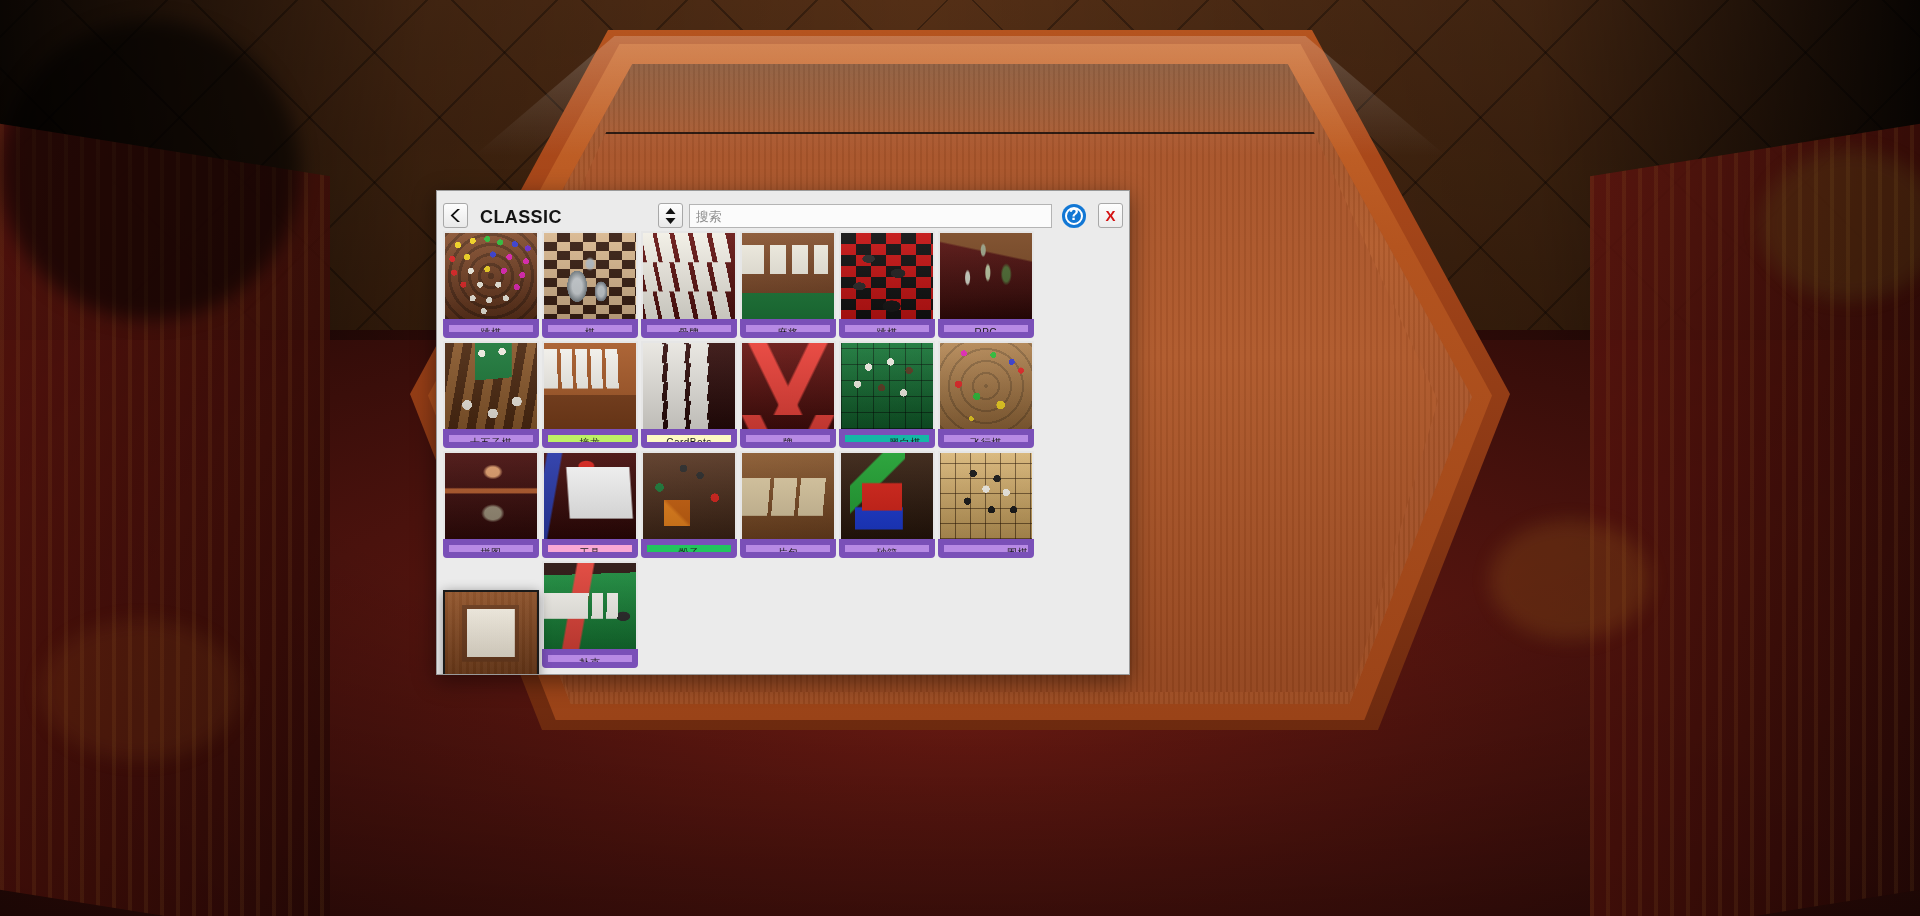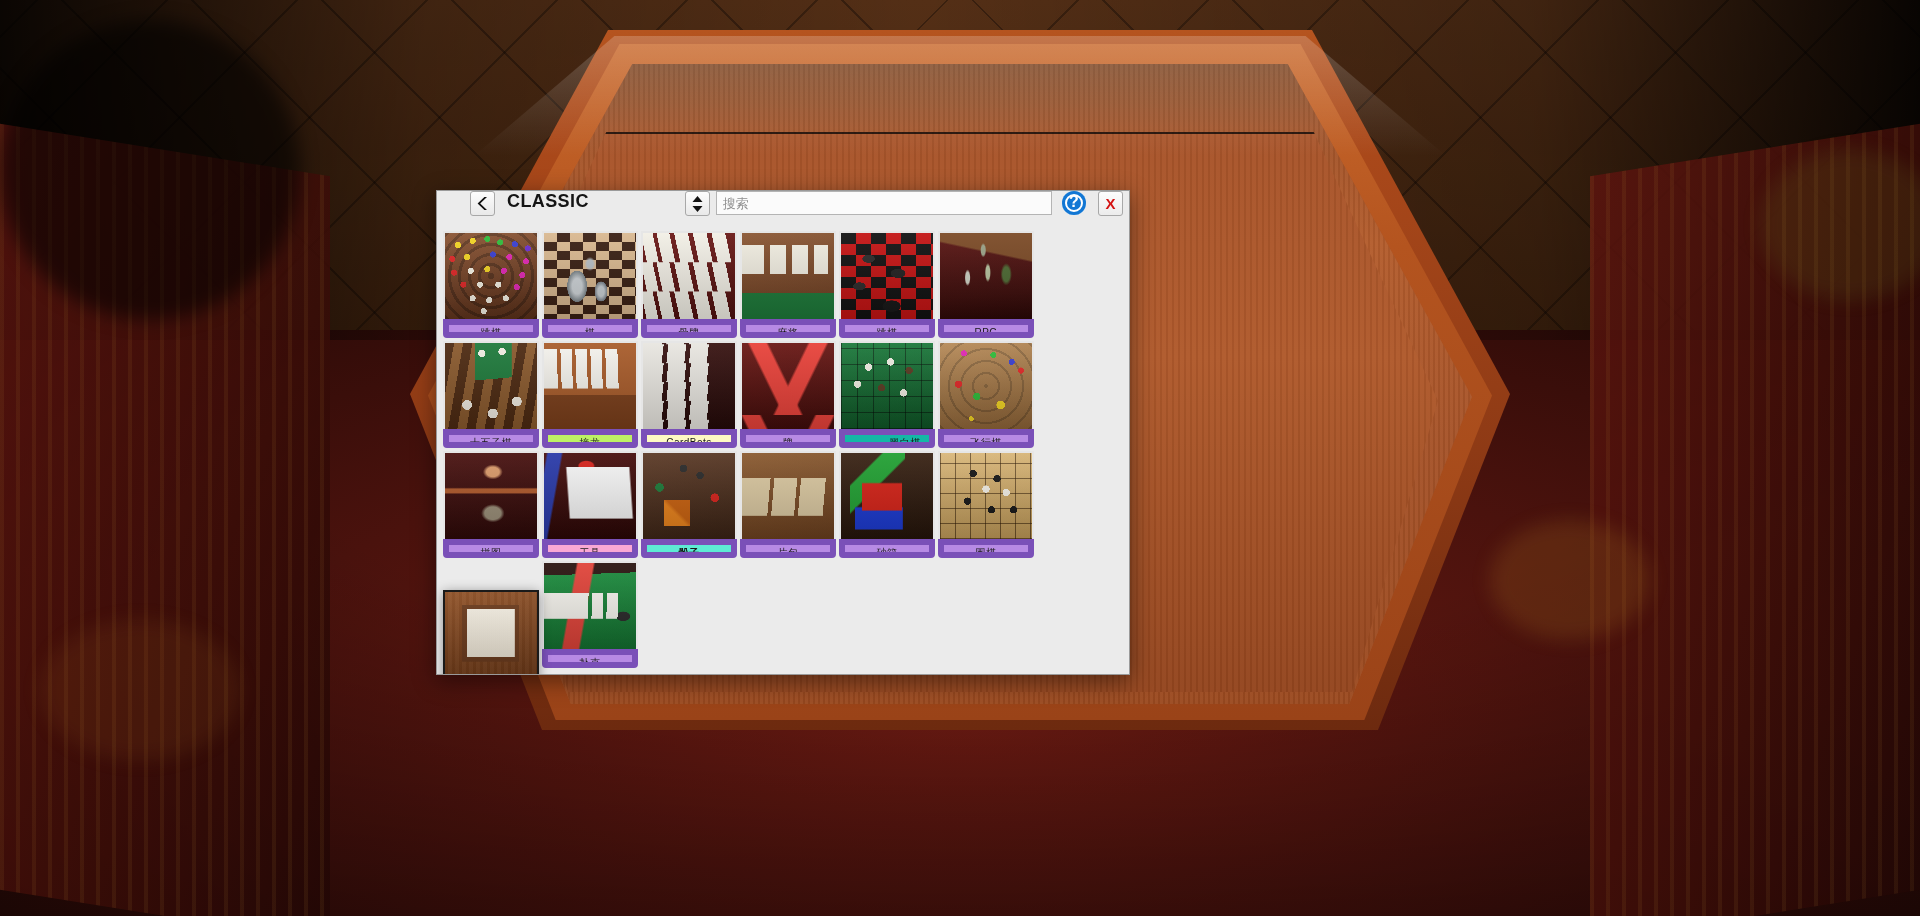--- a/index.html
+++ b/index.html
@@ -115,24 +115,23 @@
     box-shadow: 0 6px 22px rgba(0,0,0,.45);
     display: flex;
     flex-direction: column;
   }
 
   
   #header {
     height: 37px;
     flex: 0 0 37px;
     display: flex;
-    align-items: flex-start;
+    align-items: flex-end;
     padding: 0 6px;
     gap: 6px;
-    margin-left: 27px;
   }
 
   .sqBtn {
     width: 25px; height: 25px;
     background: linear-gradient(180deg,#fdfdfd 0%,#e9e9e9 100%);
     border: 1px solid #a8a8a8;
     border-radius: 3px;
     display: flex; align-items: center; justify-content: center;
     cursor: pointer;
     flex: 0 0 auto;
@@ -640,42 +639,42 @@
           <div class="art art-tools"></div>
           <div class="thumbShade"></div>
         </div>
         <div class="label" style="background: #f9a8d4; border-color: rgb(122, 80, 184);">工具</div>
       </div>
       <div class="tile">
         <div class="thumb">
           <div class="art art-dice"></div>
           <div class="thumbShade"></div>
         </div>
-        <div class="label" style="background: #5eead4; border-color: rgb(122, 80, 184); font-weight: bold;">骰子</div>
+        <div class="label" style="background: #22c55e; border-color: rgb(122, 80, 184);">骰子</div>
       </div>
       <div class="tile">
         <div class="thumb">
           <div class="art art-tilepack"></div>
           <div class="thumbShade"></div>
         </div>
         <div class="label" style="background: rgb(183, 138, 228); border-color: rgb(122, 80, 184);">片包</div>
       </div>
       <div class="tile">
         <div class="thumb">
           <div class="art art-sandbox"></div>
           <div class="thumbShade"></div>
         </div>
         <div class="label" style="background: rgb(183, 138, 228); border-color: rgb(122, 80, 184);">砂箱</div>
       </div>
       <div class="tile">
         <div class="thumb">
           <div class="art art-go"></div>
           <div class="thumbShade"></div>
         </div>
-        <div class="label" style="background: rgb(183, 138, 228); border-color: rgb(122, 80, 184);">围棋</div>
+        <div class="label" style="background: rgb(183, 138, 228); border-color: rgb(122, 80, 184); text-align: right;">围棋</div>
       </div>
       <div class="tile selected">
         <div class="thumb">
           <div class="art art-custom"></div>
           <div class="thumbShade"></div>
         </div>
         <div class="label">习惯</div>
       </div>
       <div class="tile">
         <div class="thumb">

